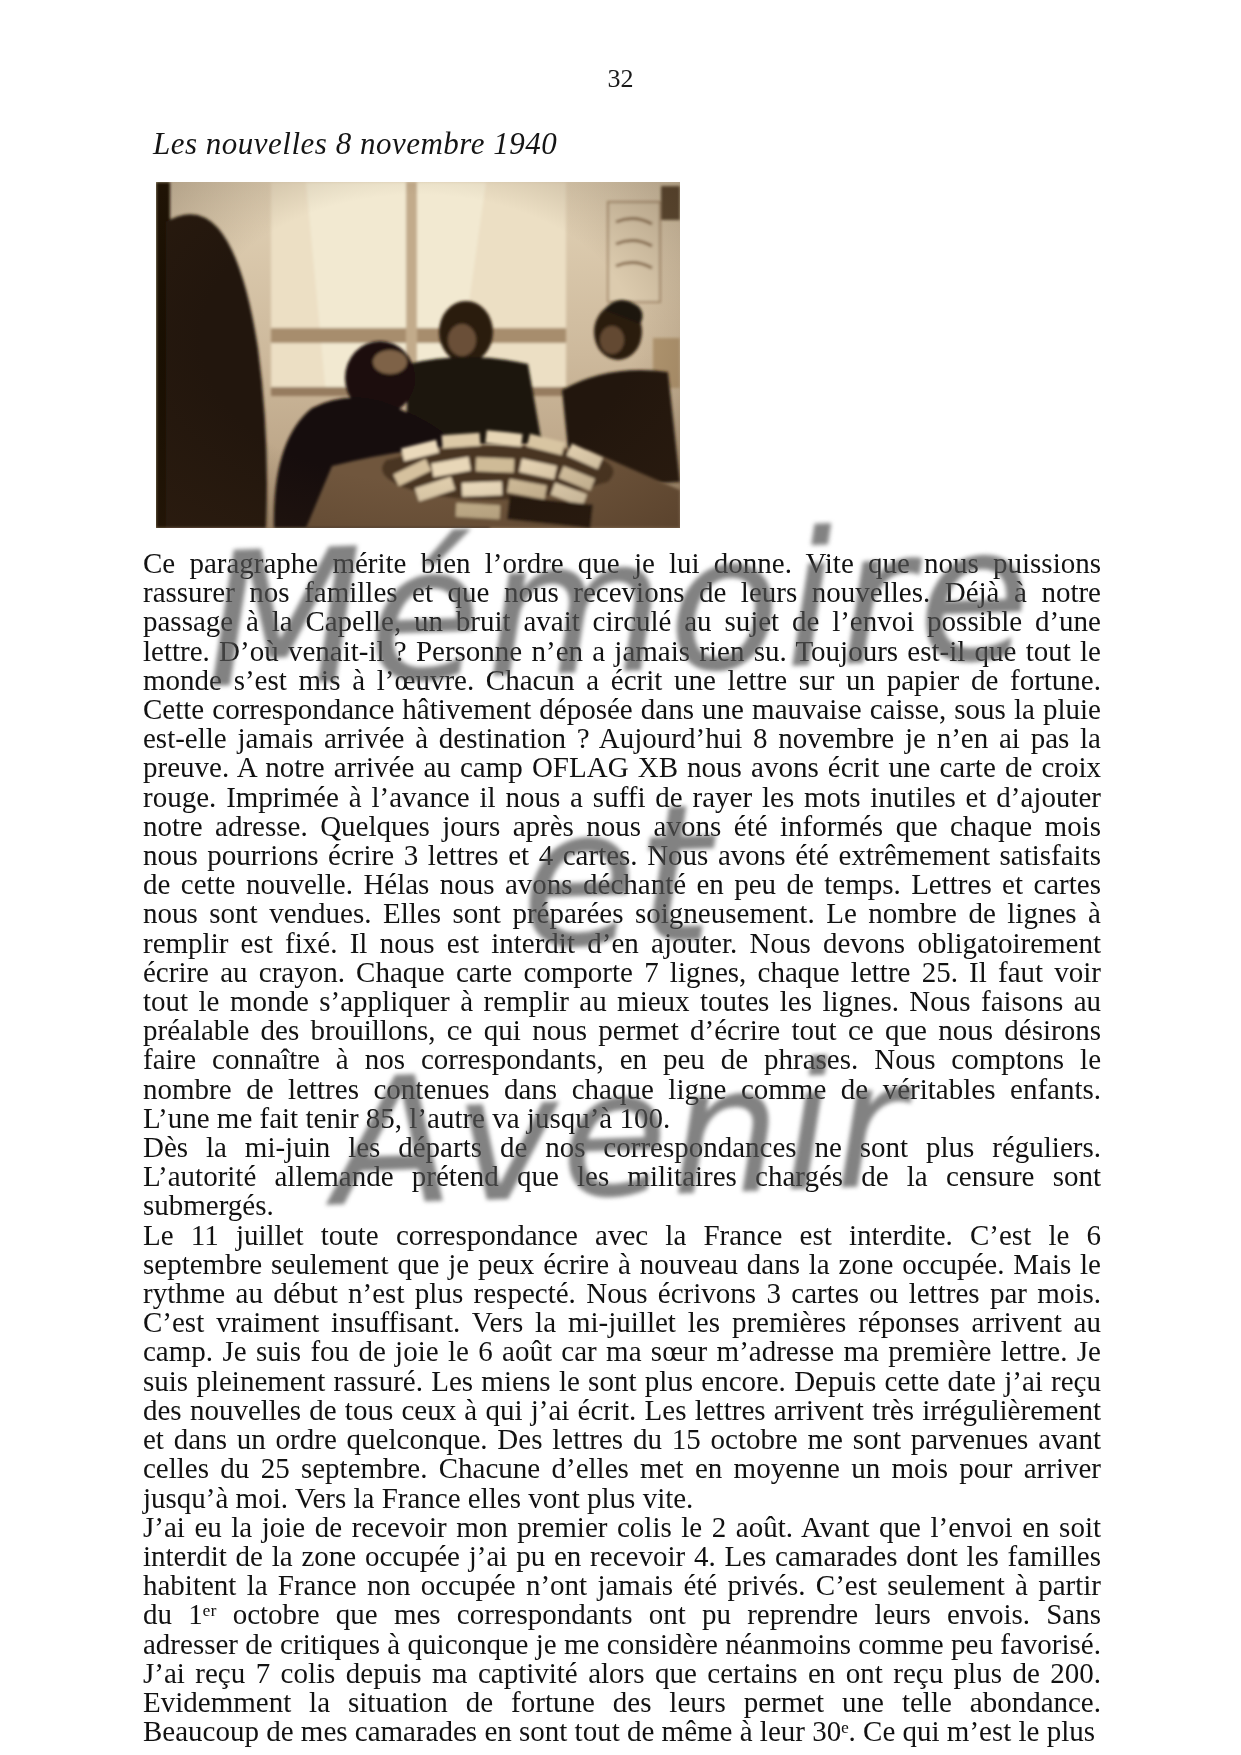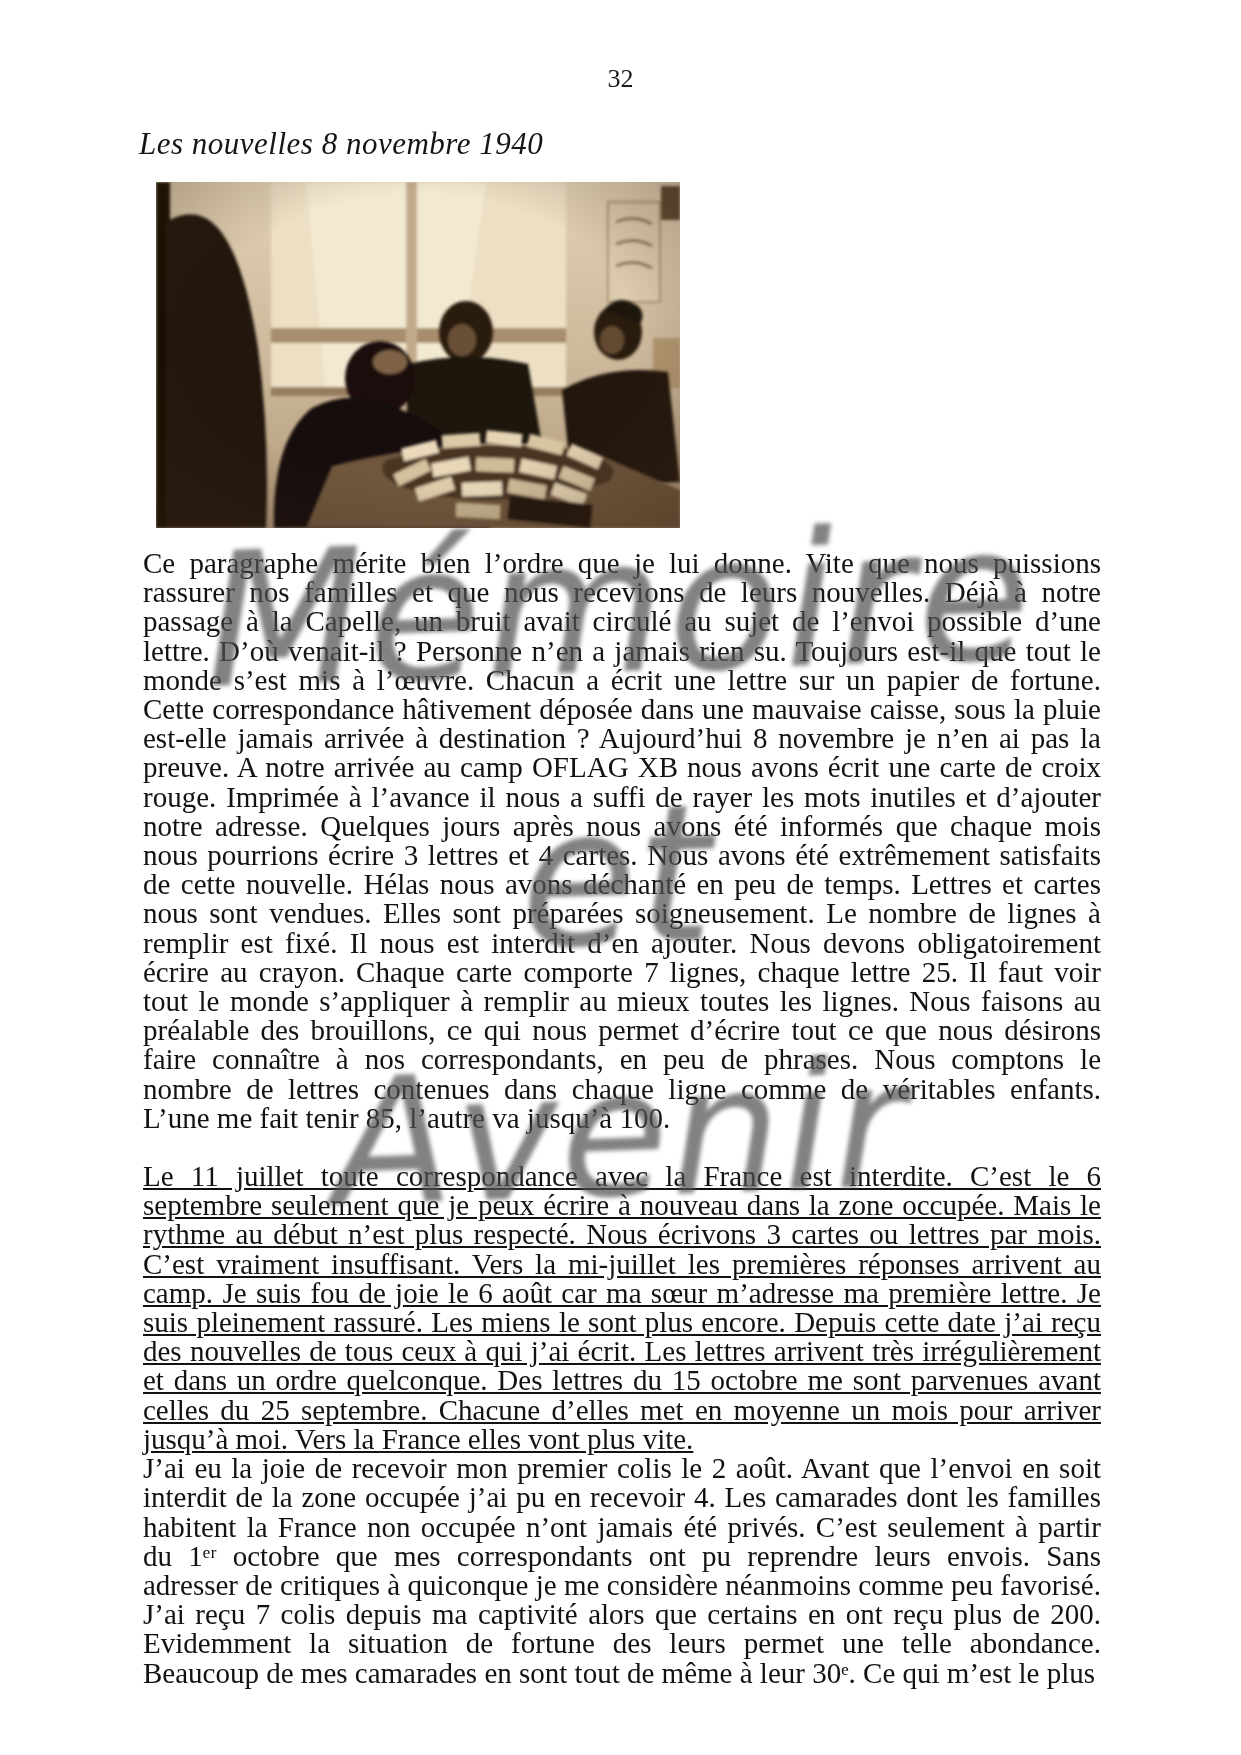--- a/index.html
+++ b/index.html
@@ -9,36 +9,36 @@
     background:#ffffff;
     font-family:"Liberation Serif","DejaVu Serif",serif;
     color:#111111;
     overflow:hidden;
   }
   .page-number{
     position:absolute;top:64px;left:0;width:1241px;
     text-align:center;font-size:26px;color:#1a1a1a;
   }
   .heading{
-    position:absolute;top:126px;left:139px;
+    position:absolute;top:126px;left:153px;
     font-size:31px;font-style:italic;color:#151515;
     letter-spacing:0.5px;white-space:nowrap;
   }
   .photo{
     position:absolute;top:182px;left:156px;
     width:524px;height:346px;overflow:hidden;
   }
   .photo svg{display:block;}
   .body-text{
     position:absolute;top:549px;left:143px;width:958px;
     font-size:29px;line-height:29.2px;
     text-align:justify;color:#121212;
   }
   .body-text p{margin:0;padding:0;}
-  .body-text p.gap-above{margin-top:29px;text-decoration:underline;}
+  .body-text p.gap-above{}
   .watermark{
     position:absolute;
     font-family:"DejaVu Sans","Liberation Sans",sans-serif;
     font-style:italic;
     color:rgba(82,82,82,0.72);
     line-height:1;
     white-space:nowrap;
     filter:blur(2px);
     pointer-events:none;
     z-index:5;
@@ -137,20 +137,21 @@
         </g>
         <rect x="352" y="318" width="84" height="24" fill="#241811" transform="rotate(6 394 330)"></rect>
       </g>
 
       <rect x="0" y="0" width="524" height="346" fill="url(#vign)"></rect>
     </svg>
   </div>
 
   <div class="body-text">
     <p>Ce paragraphe mérite bien l’ordre que je lui donne. Vite que nous puissions rassurer nos familles et que nous recevions de leurs nouvelles. Déjà à notre passage à la Capelle, un bruit avait circulé au sujet de l’envoi possible d’une lettre. D’où venait-il ? Personne n’en a jamais rien su.  Toujours est-il que tout le monde s’est mis à l’œuvre. Chacun a écrit une lettre sur un papier de fortune. Cette correspondance hâtivement déposée dans une mauvaise caisse, sous la pluie est-elle jamais arrivée à destination ? Aujourd’hui 8 novembre je n’en ai pas la preuve. A notre arrivée au camp OFLAG XB nous avons écrit une carte de croix rouge. Imprimée à l’avance il nous a suffi de rayer les mots inutiles et d’ajouter notre adresse. Quelques jours après nous avons été informés que chaque mois nous pourrions écrire 3 lettres et 4 cartes. Nous avons été extrêmement satisfaits de cette nouvelle. Hélas nous avons déchanté en peu de temps. Lettres et cartes nous sont vendues. Elles sont préparées soigneusement. Le nombre de lignes à remplir est fixé. Il nous est interdit d’en ajouter. Nous devons obligatoirement écrire au crayon. Chaque carte comporte 7 lignes, chaque lettre 25.  Il faut voir tout le monde s’appliquer à remplir au mieux toutes les lignes. Nous faisons au préalable des brouillons, ce qui nous permet d’écrire tout ce que nous désirons faire connaître à nos correspondants, en peu de phrases. Nous comptons le nombre de lettres contenues dans chaque ligne comme de véritables enfants. L’une me fait tenir 85, l’autre va jusqu’à 100.</p>
+    <p>Dès la mi-juin les départs de nos correspondances ne sont plus réguliers. L’autorité allemande prétend que les militaires chargés de la censure sont submergés.</p>
     <p class="gap-above">Le 11 juillet toute correspondance avec la France est interdite. C’est le 6 septembre seulement que je peux écrire à nouveau dans la zone occupée. Mais le rythme au début n’est plus respecté. Nous écrivons 3 cartes ou lettres par mois. C’est vraiment insuffisant. Vers la mi-juillet les premières réponses arrivent au camp.  Je suis fou de joie le 6 août car ma sœur m’adresse ma première lettre. Je suis pleinement rassuré. Les miens le sont plus encore. Depuis cette date j’ai reçu des nouvelles de tous ceux à qui j’ai écrit. Les lettres arrivent très irrégulièrement et dans un ordre quelconque. Des lettres du 15 octobre me sont parvenues avant celles du 25 septembre. Chacune d’elles met en moyenne un mois pour arriver jusqu’à moi. Vers la France elles vont plus vite.</p>
     <p>J’ai eu la joie de recevoir mon premier colis le 2 août. Avant que l’envoi en soit interdit de la zone occupée j’ai pu en recevoir 4. Les camarades dont les familles habitent la France non occupée n’ont jamais été privés. C’est seulement à partir du 1ᵉʳ octobre que mes correspondants ont pu reprendre leurs envois. Sans adresser de critiques à quiconque je me considère néanmoins comme peu favorisé. J’ai reçu 7 colis depuis ma captivité alors que certains en ont reçu plus de 200. Evidemment la situation de fortune des leurs permet une telle abondance. Beaucoup de mes camarades en sont tout de même à leur 30ᵉ. Ce qui m’est le plus</p>
   </div>
 
   <div class="watermark wm1">Mémoire</div>
   <div class="watermark wm2">et</div>
   <div class="watermark wm3">Avenir</div>
 
 </div>
 

